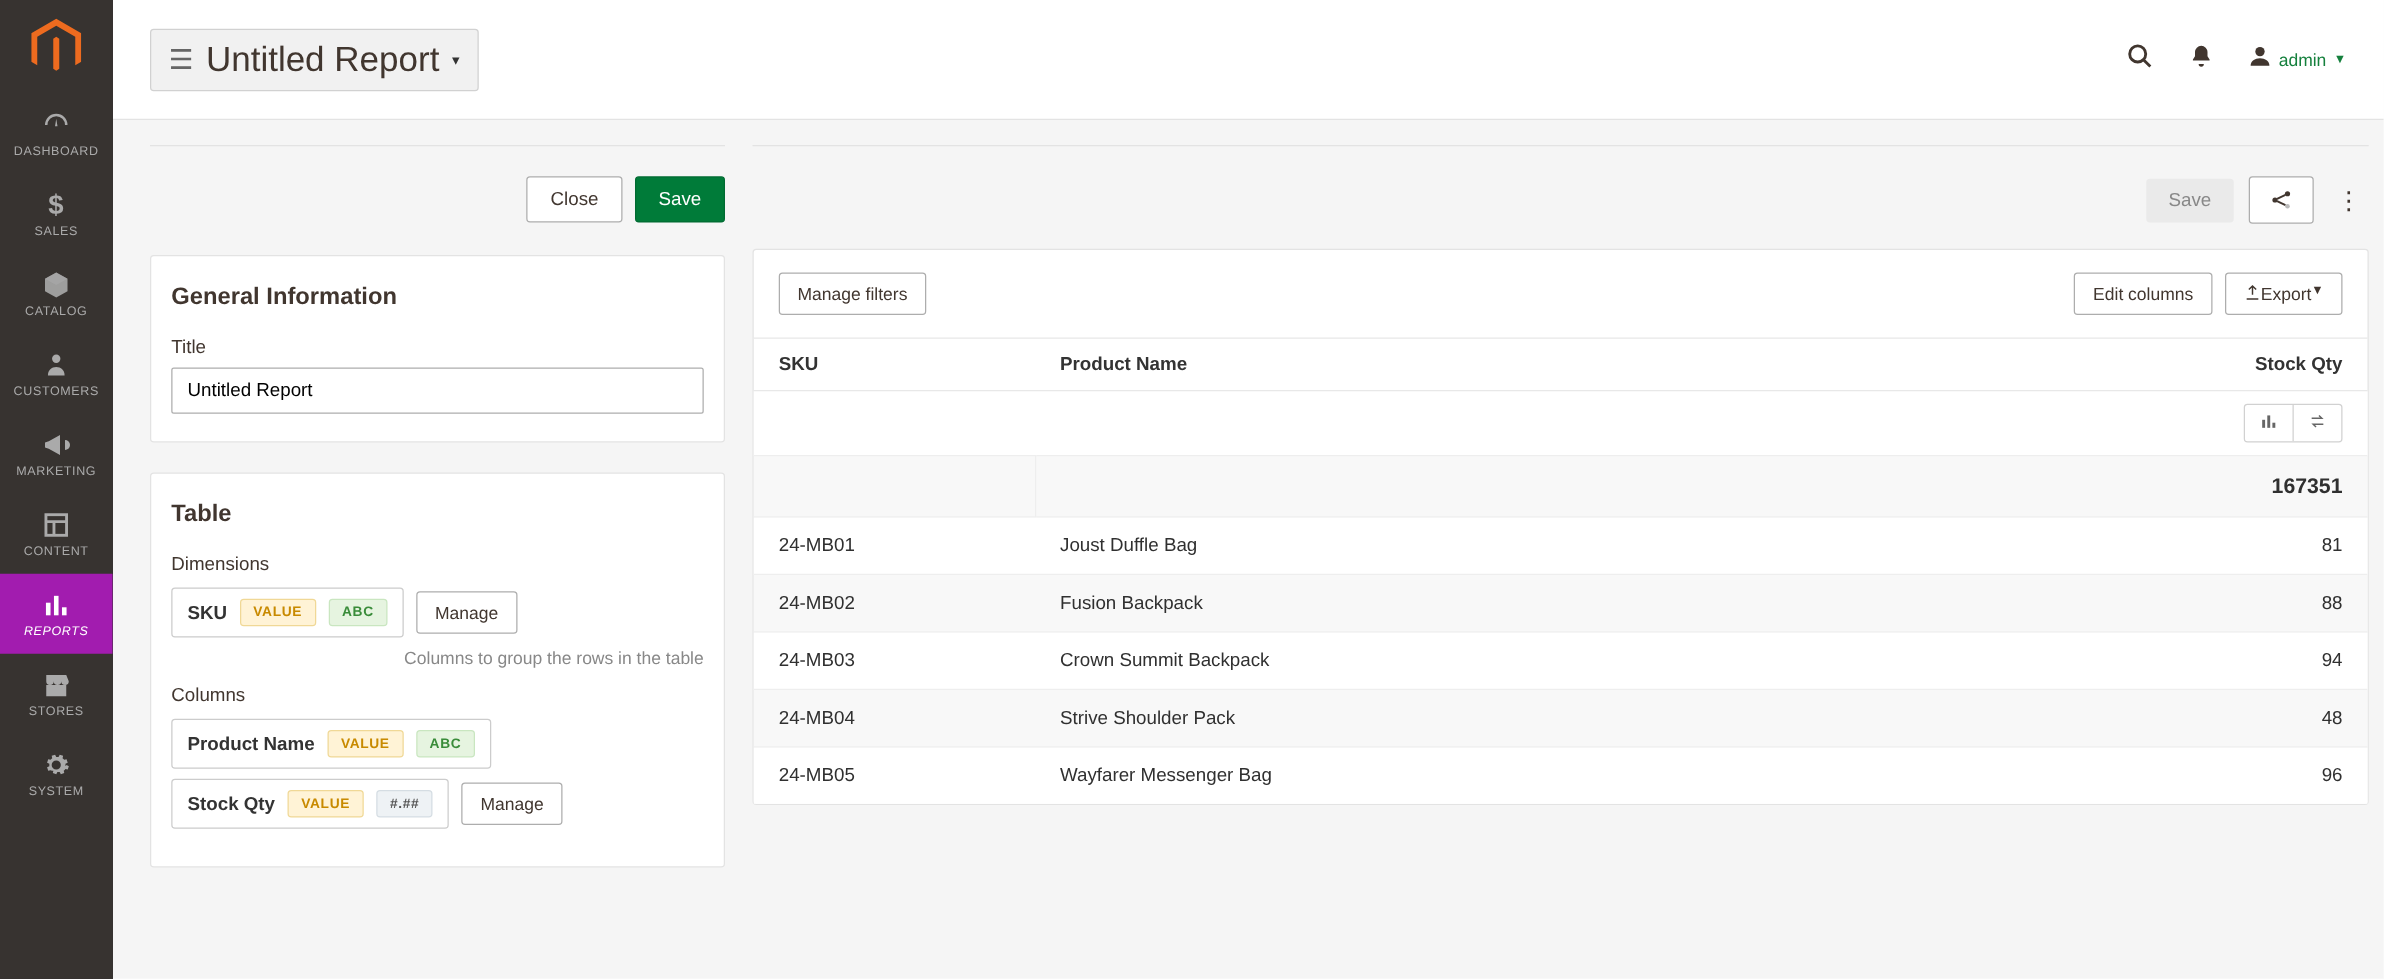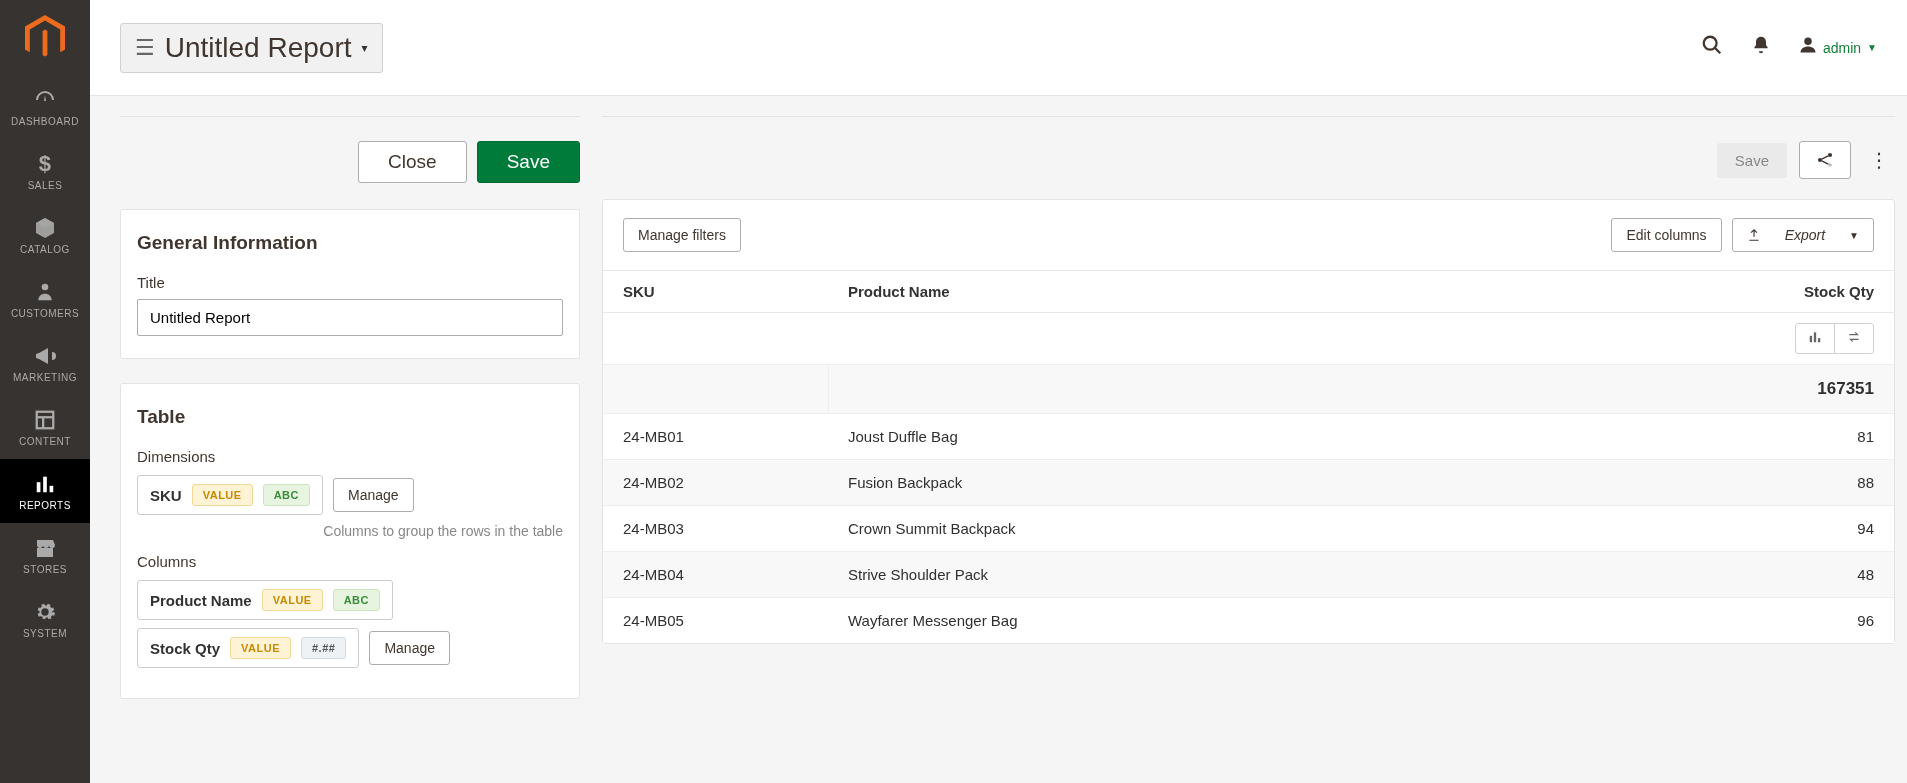--- a/index.html
+++ b/index.html
@@ -3,21 +3,21 @@
 <meta charset="utf-8">
 <style>
 * { box-sizing: border-box; margin: 0; padding: 0; }
 body { font-family: 'Helvetica Neue', Helvetica, Arial, sans-serif; font-size: 14px; color: #333; background: #fff; }
 
 
 .sidebar { position: fixed; left: 0; top: 0; width: 90px; height: 100vh; background: #373330; display: flex; flex-direction: column; z-index: 100; }
 .sidebar-logo { height: 75px; display: flex; align-items: center; justify-content: center; }
 .sidebar-logo svg { width: 40px; height: 48px; }
 .sidebar-item { display: flex; flex-direction: column; align-items: center; justify-content: center; height: 64px; color: #aaa; cursor: pointer; font-size: 10px; letter-spacing: 0.5px; }
-.sidebar-item.active { background: #000000; color: #fff; }
+.sidebar-item.active { background: #a21caf; color: #fff; font-style: italic; }
 .sidebar-item .nav-icon { font-size: 22px; margin-bottom: 4px; display:flex; align-items:center; justify-content:center; height:24px; }
 .sidebar-item .nav-label { text-align: center; }
 
 
 .main { margin-left: 90px; }
 .topbar { height: 96px; border-bottom: 1px solid #e3e3e3; display: flex; align-items: center; padding: 0 30px; justify-content: space-between; background:#fff; }
 .title-block { display: flex; align-items: center; background: #f1f1f1; border: 1px solid #d1d1d1; border-radius: 3px; padding: 8px 14px; gap: 10px; }
 .title-block .hamburger { font-size: 22px; color: #666; }
 .title-block .title-text { font-size: 28px; color: #41362f; font-weight: 400; }
 .title-block .caret { font-size: 12px; color: #333; }
@@ -26,21 +26,21 @@
 .user-chip { display: flex; align-items: center; gap: 6px; cursor: pointer; color: #15803d; }
 .user-chip .avatar-i { font-size: 18px; }
 .user-chip .caret { font-size: 10px; }
 
 
 .content { display: flex; gap: 22px; padding: 0 0 0 0; background:#f5f5f5; min-height: calc(100vh - 96px); }
 .left-col { width: 490px; padding: 20px 0 20px 30px; }
 .right-col { flex: 1; padding: 20px 12px 20px 0; }
 
 .left-actions { display: flex; justify-content: flex-end; gap: 10px; margin-bottom: 26px; border-top: 1px solid #e3e3e3; padding-top: 24px; }
-.btn { border: 1px solid #adadad; background: #fff; color: #41362f; padding: 9px 29px; border-radius: 3px; font-size: 19px; cursor: pointer; }
+.btn { border: 1px solid #adadad; background: #fff; color: #41362f; padding: 9px 18px; border-radius: 3px; font-size: 15px; cursor: pointer; }
 .btn-primary { background: #007b39; border-color: #006b32; color: #fff; }
 .btn-sm { padding: 8px 14px; font-size: 14px; }
 
 .panel { background: #fff; border: 1px solid #e3e3e3; border-radius: 3px; padding: 22px 16px; margin-bottom: 24px; }
 .panel h2 { font-size: 19px; font-weight: 600; color: #41362f; margin-bottom: 20px; }
 .panel h3.sub { font-size: 15px; font-weight: 400; color: #41362f; margin-bottom: 10px; margin-top: 14px; }
 .panel .hint { color: #888; font-size: 14px; margin-top: 6px; text-align: right; }
 .panel label.field-label { display:block; font-size: 15px; color:#41362f; margin-bottom: 8px; }
 .panel input.text { width: 100%; border: 1px solid #adadad; border-radius: 2px; padding: 9px 12px; font-size: 15px; }
 
@@ -55,21 +55,21 @@
 
 .right-header { display: flex; justify-content: flex-end; align-items: center; gap: 12px; margin-bottom: 20px; border-top:1px solid #e3e3e3; padding-top: 24px; }
 .save-disabled { background: #eaeaea; color: #888; border: none; padding: 9px 18px; border-radius: 3px; font-size: 15px; }
 .icon-btn { border: 1px solid #adadad; background: #fff; border-radius: 3px; width: 52px; height: 38px; display:flex; align-items:center; justify-content:center; cursor:pointer; }
 .kebab { font-size: 20px; color:#41362f; cursor:pointer; padding: 0 6px; }
 
 .data-panel { background:#fff; border:1px solid #e3e3e3; border-radius:3px; }
 .dp-toolbar { display:flex; justify-content: space-between; padding: 18px 20px; }
 .dp-toolbar-left { display:flex; gap:10px; }
 .dp-toolbar-right { display:flex; gap:10px; }
-.export-btn { display:flex; align-items:center; gap:24px;font-style:italic; }
+.export-btn { display:flex; gap:0; }
 .export-btn .caret { font-size:10px; }
 
 .dp-table { width:100%; border-collapse: collapse; }
 .dp-table th { text-align:left; font-size: 15px; font-weight:600; color:#333; padding: 12px 20px; border-top:1px solid #e8e8e8; border-bottom:1px solid #e8e8e8; }
 .dp-table th:last-child, .dp-table td:last-child { text-align:right; }
 .dp-table td { padding: 14px 20px; border-top:1px solid #eee; font-size:15px; color:#303030; }
 .sum-row td { font-size: 17px; font-weight:600; background:#fafafa; }
 .sum-row td:first-child { border-right:1px solid #eee; }
 .dp-table tbody tr:nth-child(odd) td { background:#fff; }
 .dp-table tbody tr:nth-child(even) td { background:#f8f8f8; }

